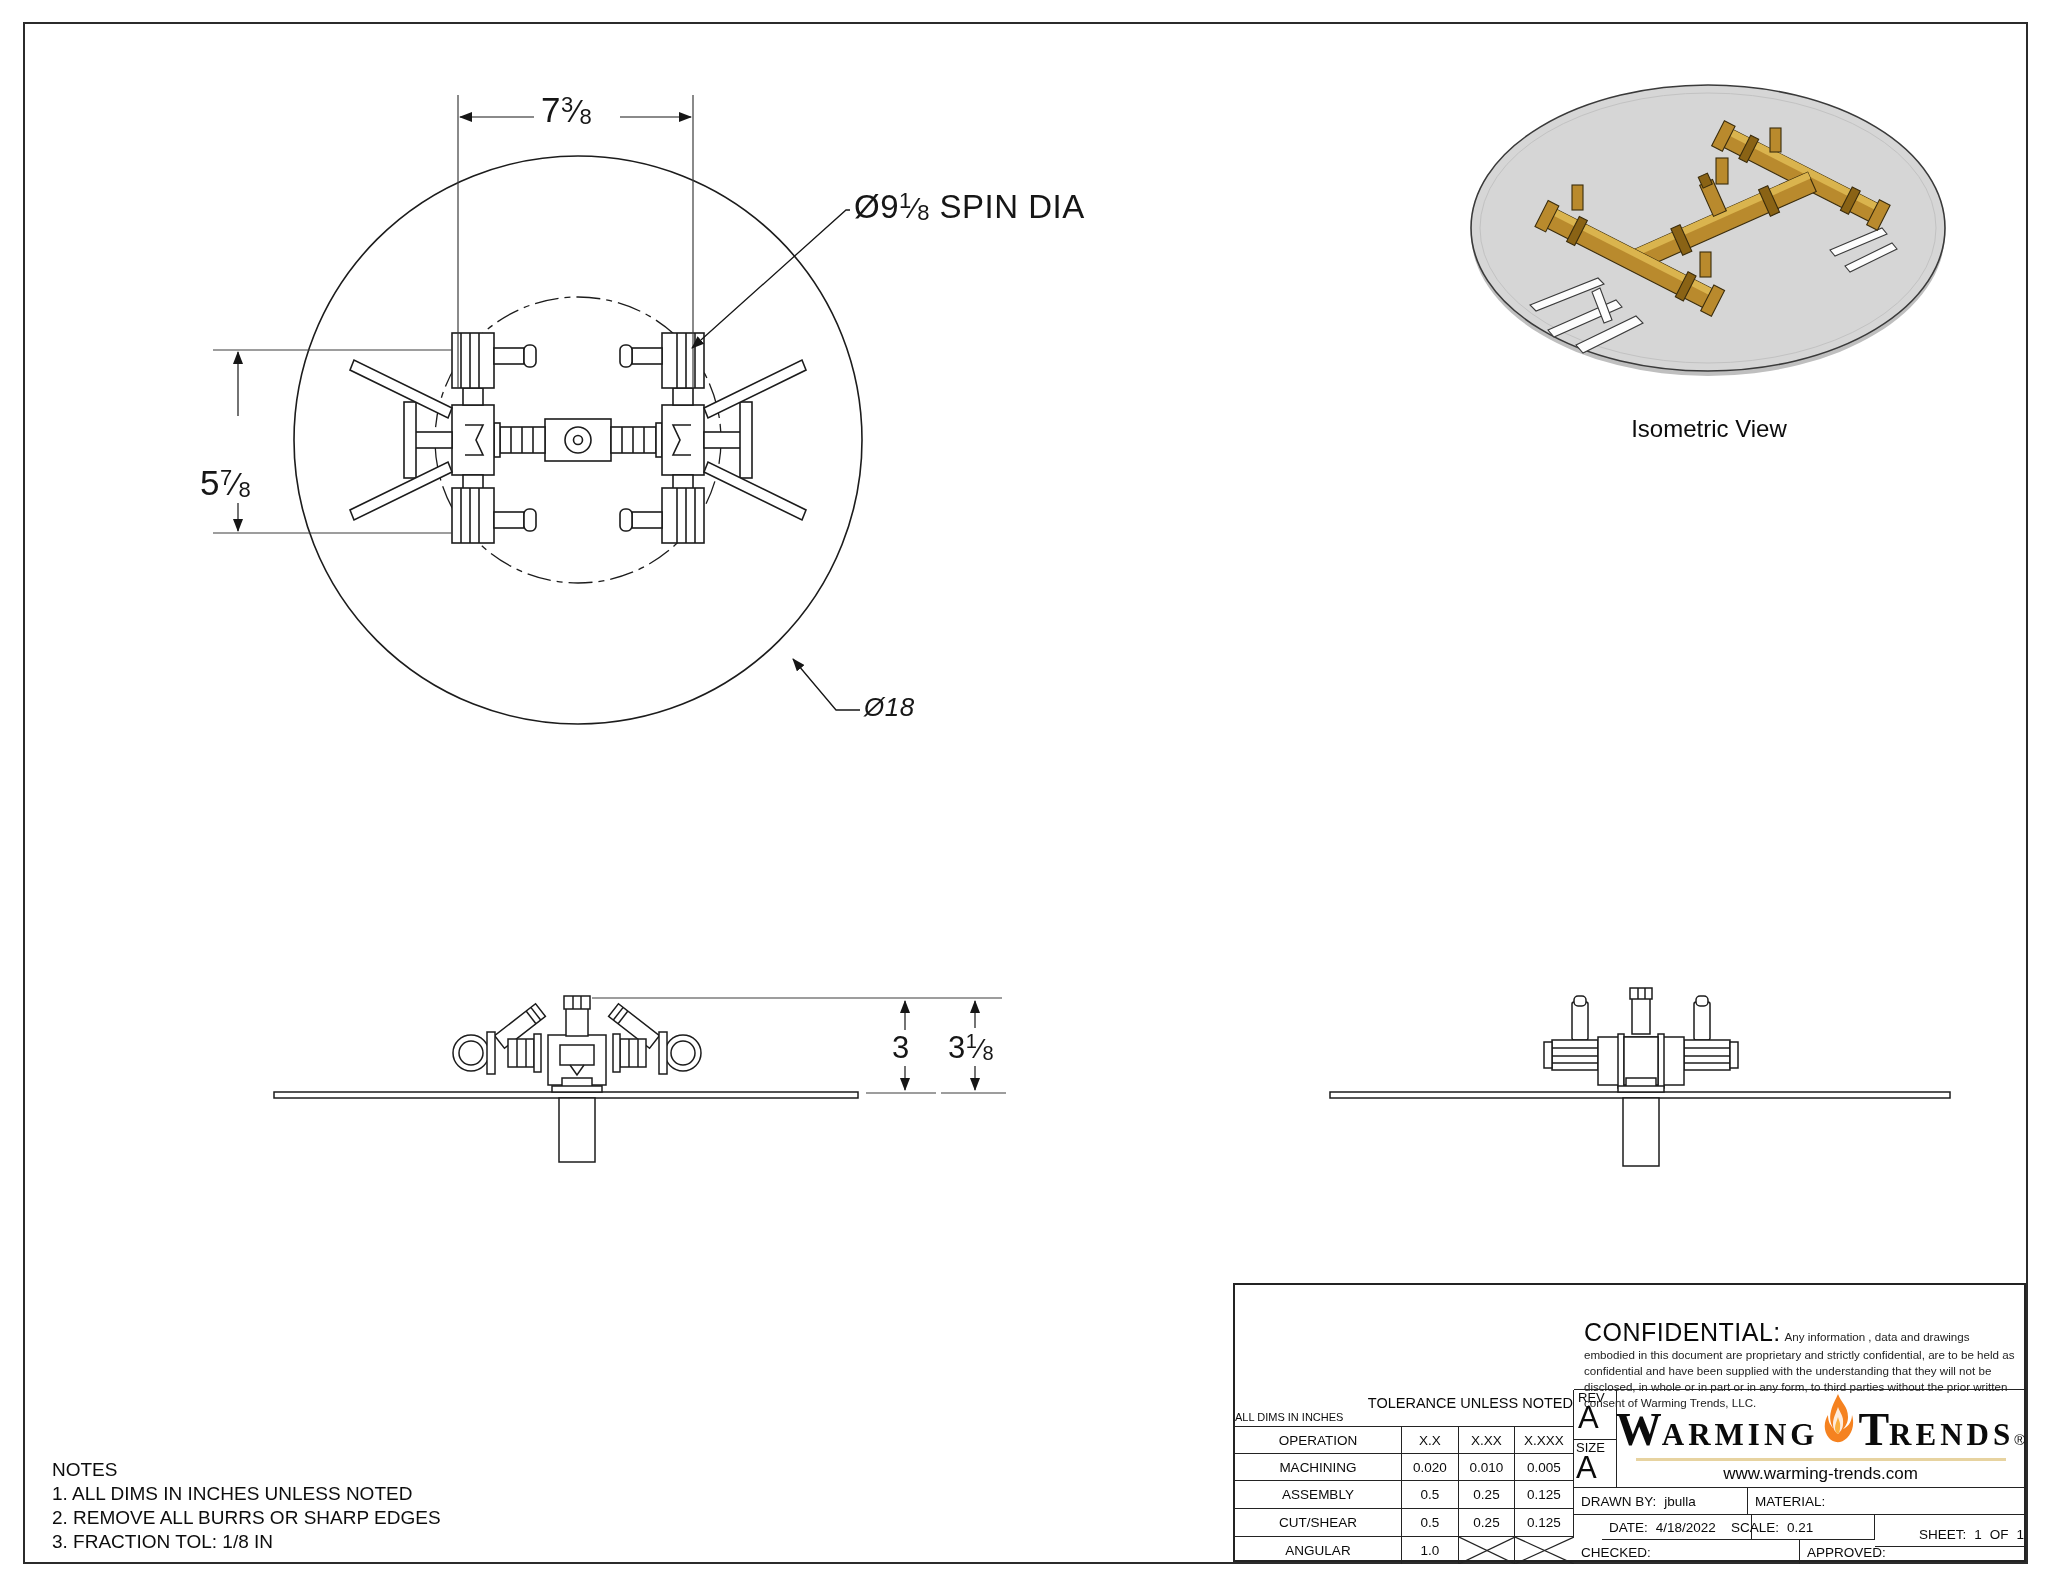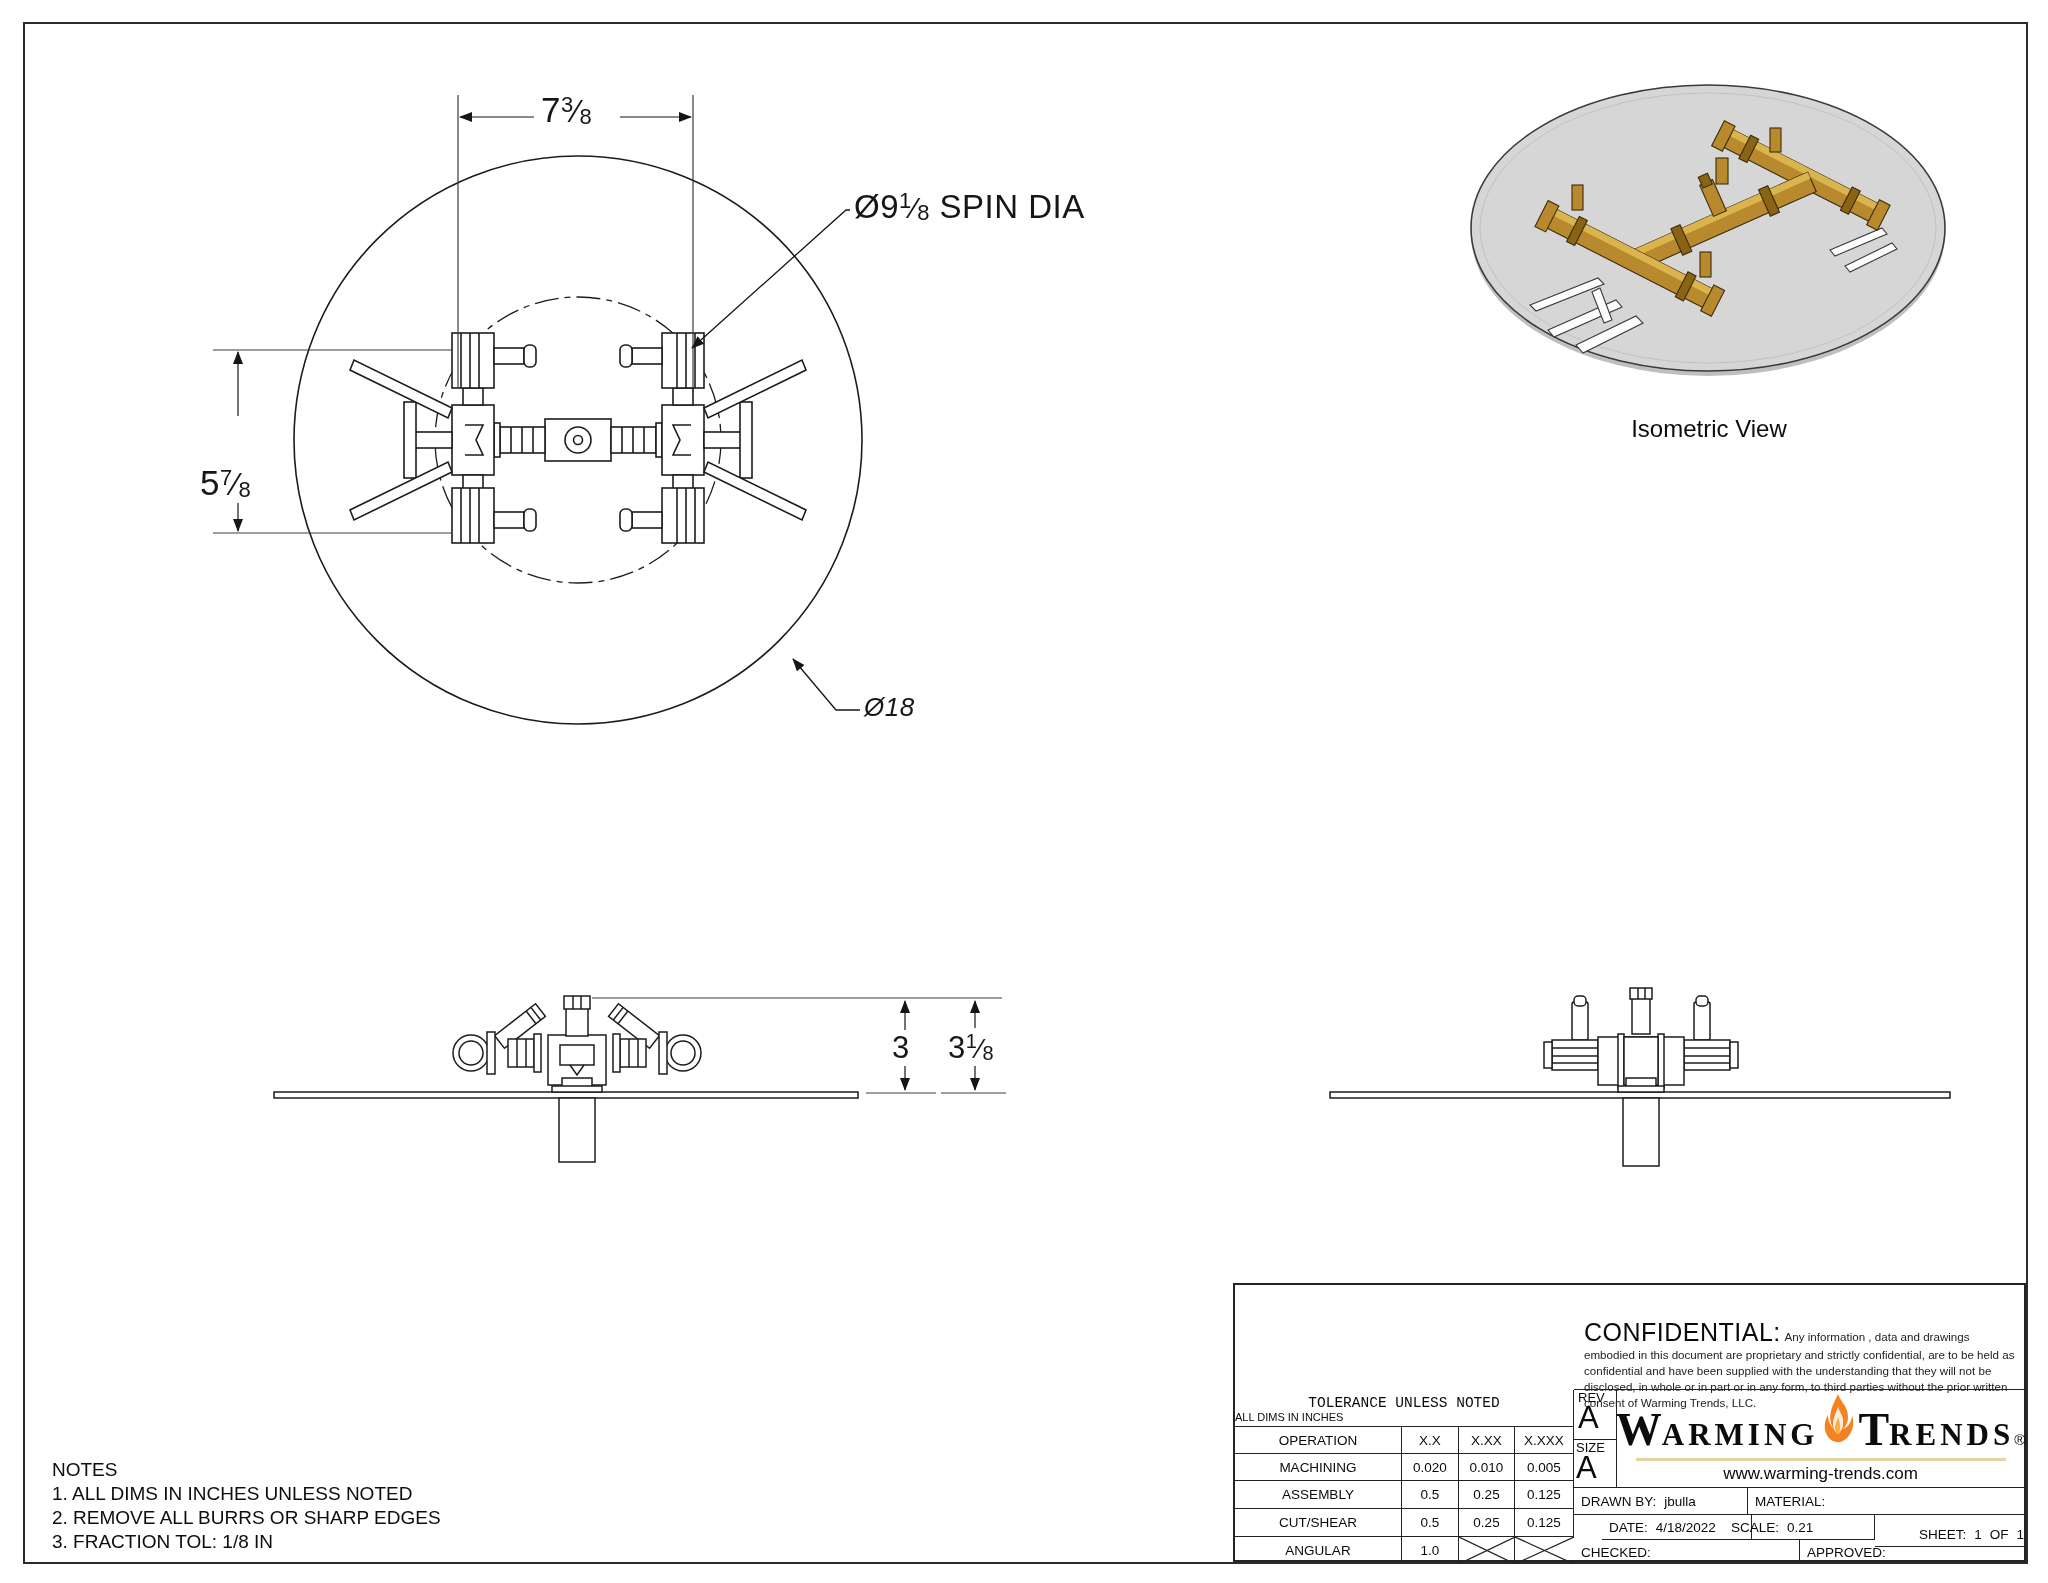--- a/index.html
+++ b/index.html
@@ -23,21 +23,21 @@
   #notes{position:absolute;left:52px;top:1458px;font-size:19px;line-height:24px;color:#0d0d0d;}
   
   #tb{position:absolute;left:1233px;top:1283px;width:793px;height:279px;
       border:2px solid #232323;box-sizing:border-box;font-size:13.5px;color:#0a0a0a;}
   .cell{position:absolute;box-sizing:border-box;border-color:#232323;border-style:solid;border-width:0;}
   .bb{border-bottom-width:1.6px;} .br{border-right-width:1.6px;}
   .lbl-sm{font-size:13px;}
   .desc-row{display:flex;align-items:center;padding-left:8px;gap:14px;}
   .desc-val{font-size:16px;}
   #part-num{font-size:37px;letter-spacing:1px;text-align:center;margin-top:6px;}
-  .tol-title{text-align:center;font-size:14.5px;padding-top:5px;font-family:Liberation Mono, monospace;}
+  .tol-title{text-align:right;font-size:14.5px;padding-top:5px;}
   .tol-sub{text-align:left;font-size:11px;}
   .tcell{display:flex;align-items:center;justify-content:center;font-size:13.5px;}
   .conf-big{font-size:25px;letter-spacing:.5px;}
   .conf-body{font-size:11.6px;line-height:1.38;color:#222;}
   .revA{font-size:31px;line-height:26px;}
   .rowlbl{display:flex;align-items:center;padding-left:7px;gap:8px;font-size:13.5px;}
   
   #logo-wrap{display:flex;flex-direction:column;align-items:center;justify-content:center;height:100%;}
   #logo-line{display:flex;align-items:baseline;font-family:"Liberation Serif",serif;color:#0b0b0b;}
   .lg-big{font-size:46px;font-weight:600;}

